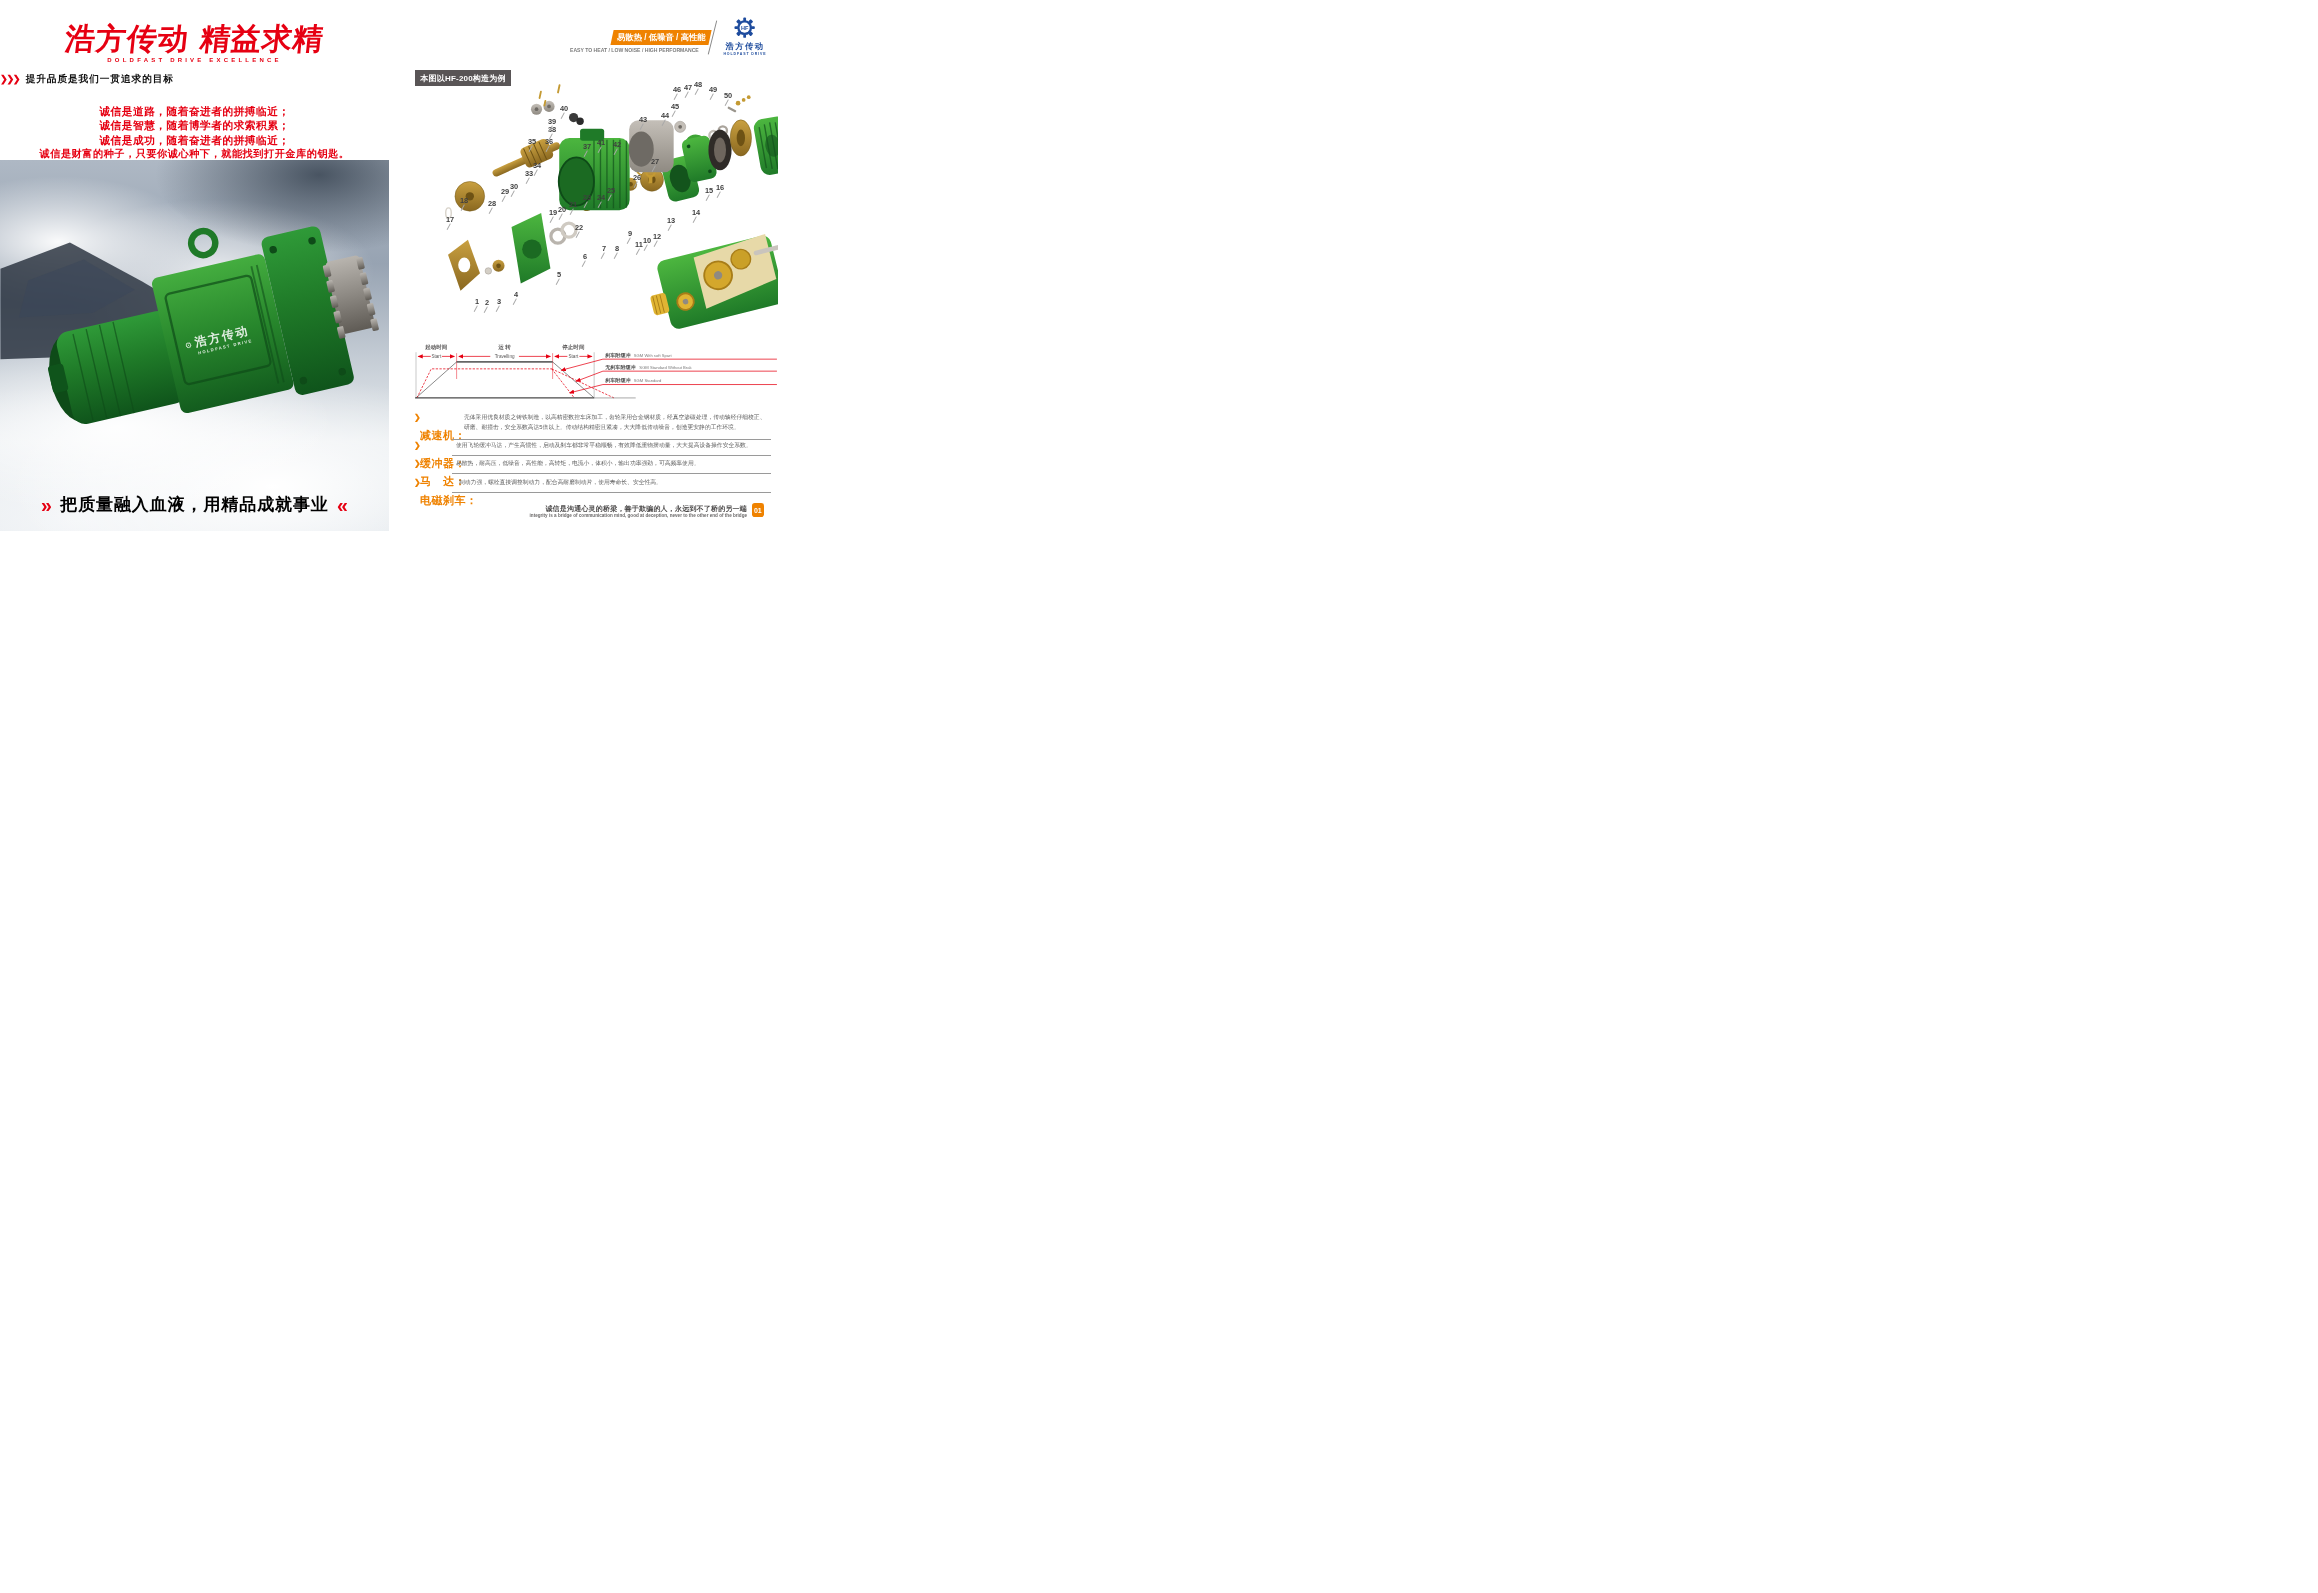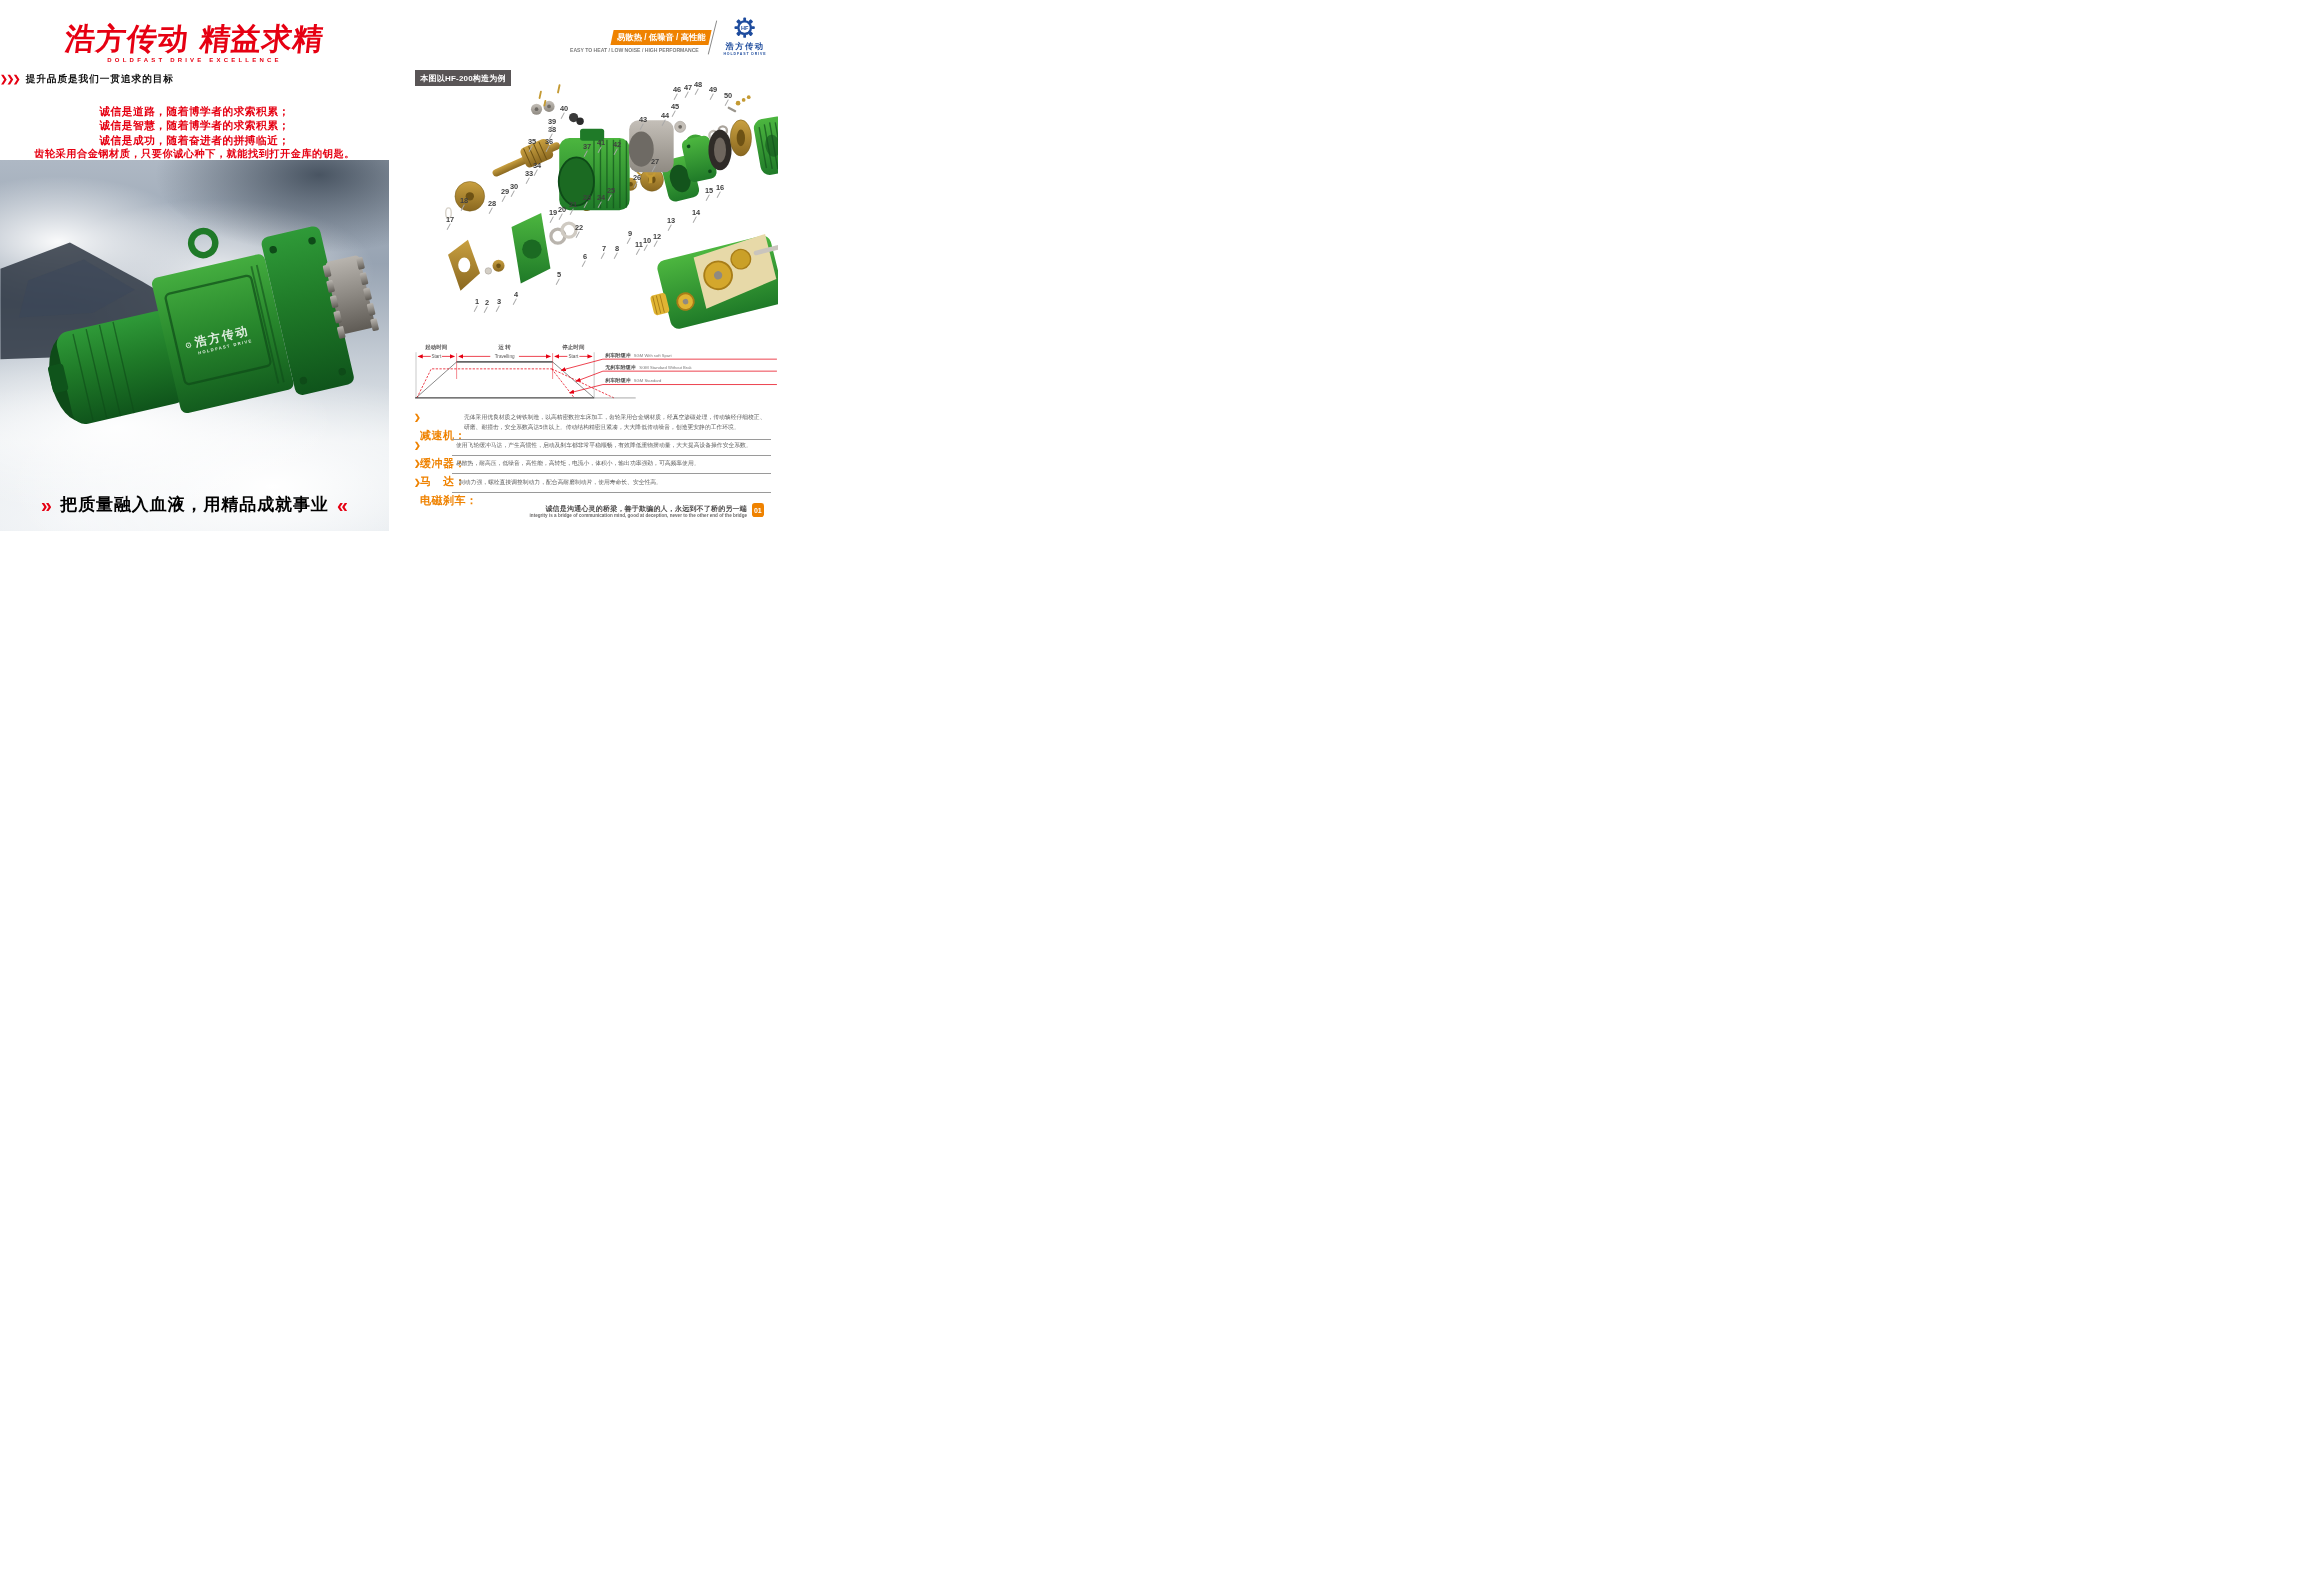--- a/index.html
+++ b/index.html
@@ -77,24 +77,24 @@
 <div class="page">
 
   <h1 class="title">浩方传动 精益求精</h1>
   <div class="subtitle">DOLDFAST DRIVE EXCELLENCE</div>
 
   <div class="tagline-row">
     <span class="tagline-chev">❯❯❯</span><span class="tagline">提升品质是我们一贯追求的目标</span>
   </div>
 
   <div class="motto">
-    <div>诚信是道路，随着博学者的求索积累；</div>
+    <div>诚信是道路，随着奋进者的拼搏临近；</div>
     <div>诚信是智慧，随着博学者的求索积累；</div>
     <div>诚信是成功，随着奋进者的拼搏临近；</div>
-    <div>齿轮采用合金钢材质，只要你诚心种下，就能找到打开金库的钥匙。</div>
+    <div>诚信是财富的种子，只要你诚心种下，就能找到打开金库的钥匙。</div>
   </div>
 
   <div class="photo">
     <svg width="389" height="371" viewBox="0 0 838 801">
 
       <polygon points="0,235 150,178 305,262 430,335 300,420 0,430" fill="#232c38" opacity="0.8"></polygon>
       <polygon points="60,260 180,215 290,280 200,330 40,340" fill="#39465a" opacity="0.5"></polygon>
 
       <g transform="translate(60,110) rotate(-13 360 250)">
         <defs>

